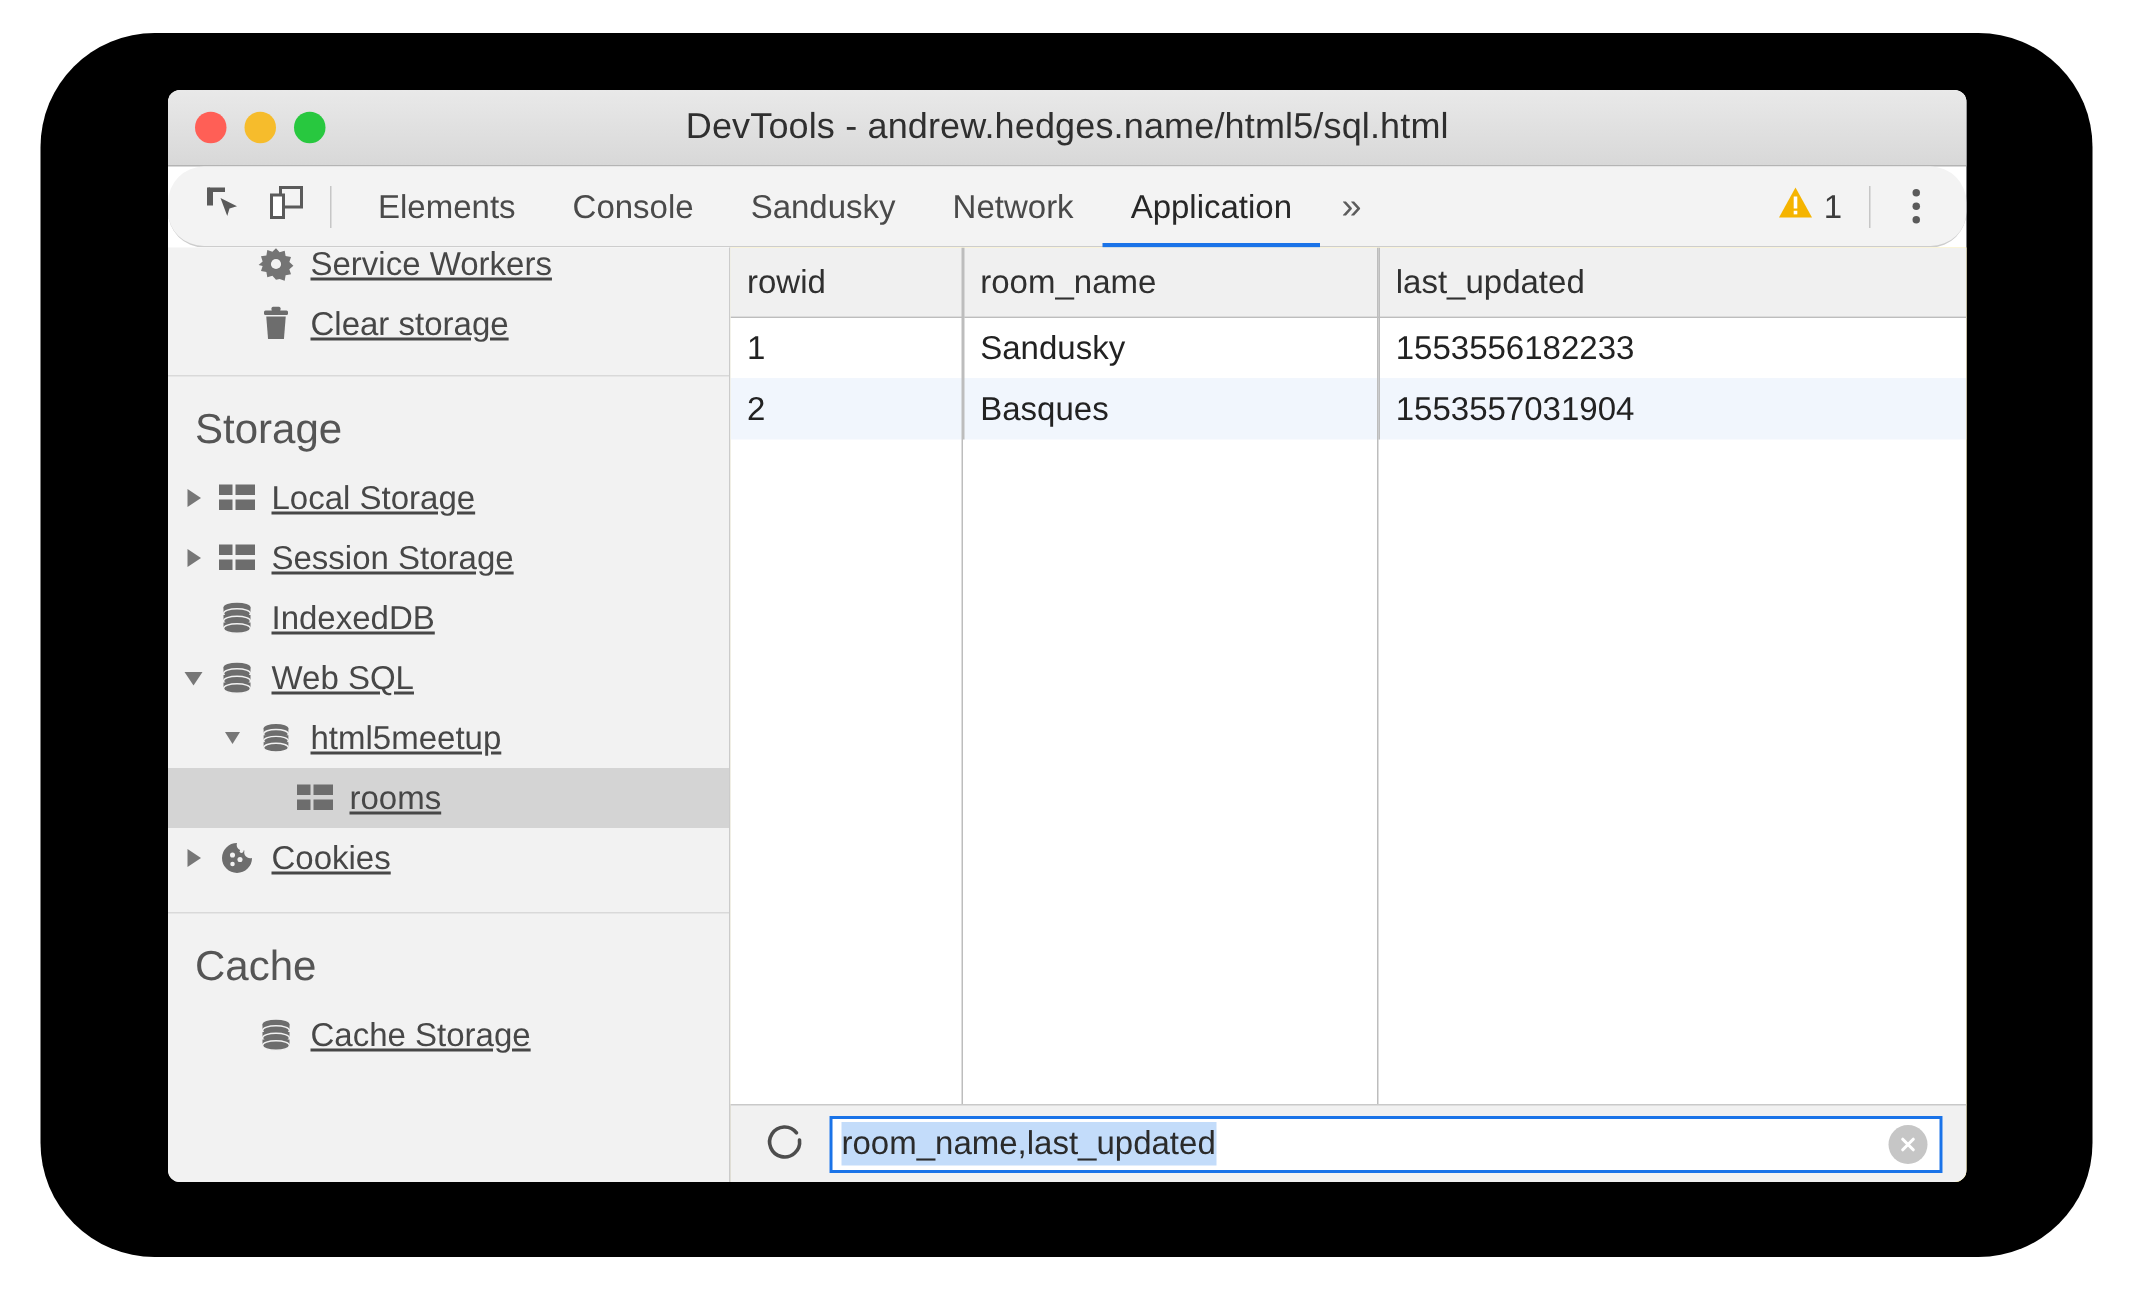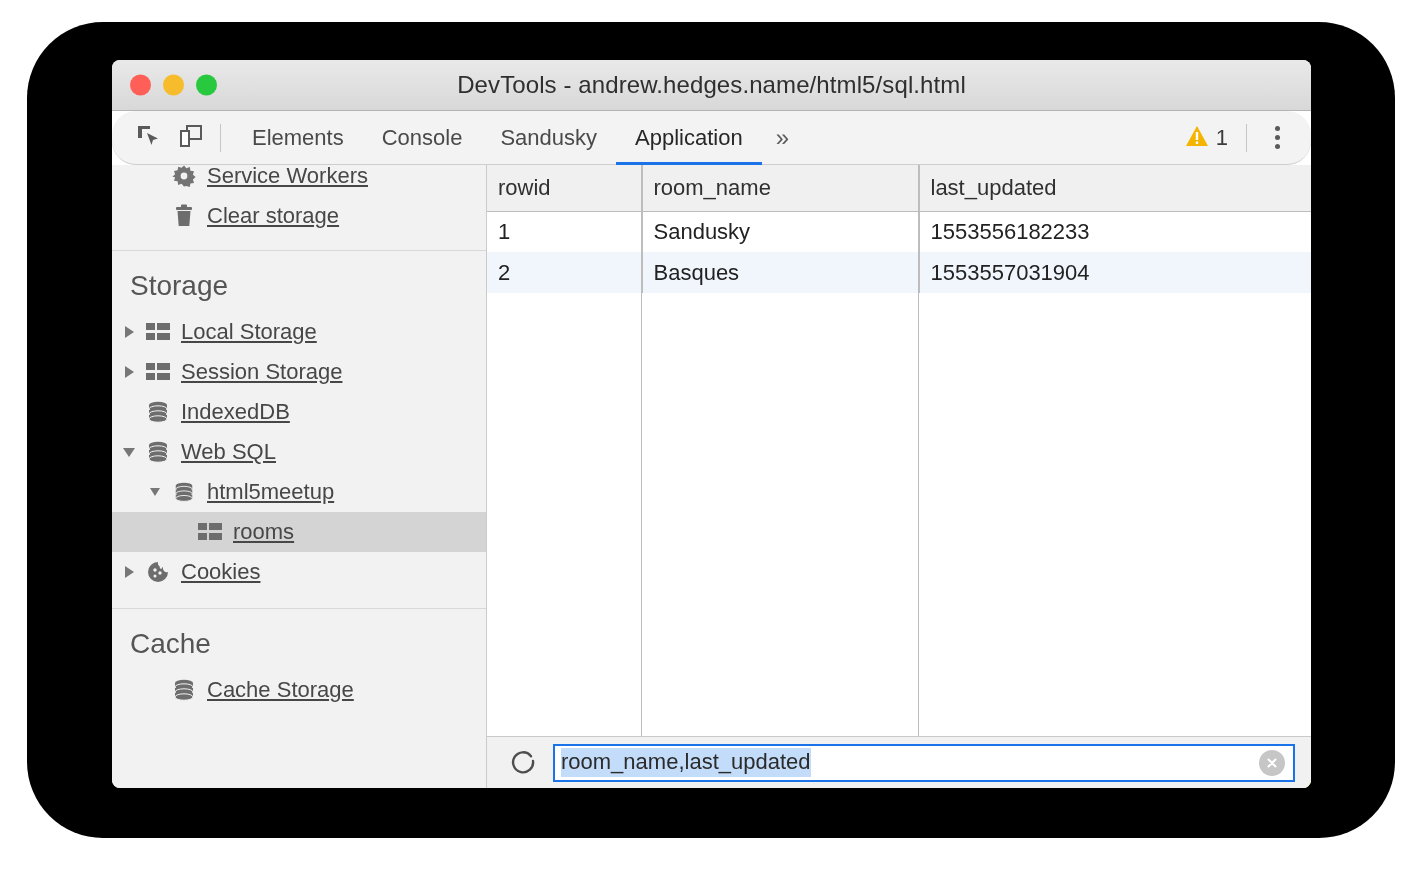--- a/index.html
+++ b/index.html
@@ -330,20 +330,23 @@
 
     <div class="tabs">
       <div class="tab">
           <span>Elements</span>
         </div>
       <div class="tab">
           <span>Console</span>
         </div>
       <div class="tab">
           <span>Sandusky</span>
+        </div>
+      <div class="tab">
+          <span>Network</span>
         </div>
       <div class="tab active">
           <span>Application</span>
         </div>
       <div class="tab more">
           <span>»</span>
         </div>
     </div>
 
     <div class="toolbar-right">

